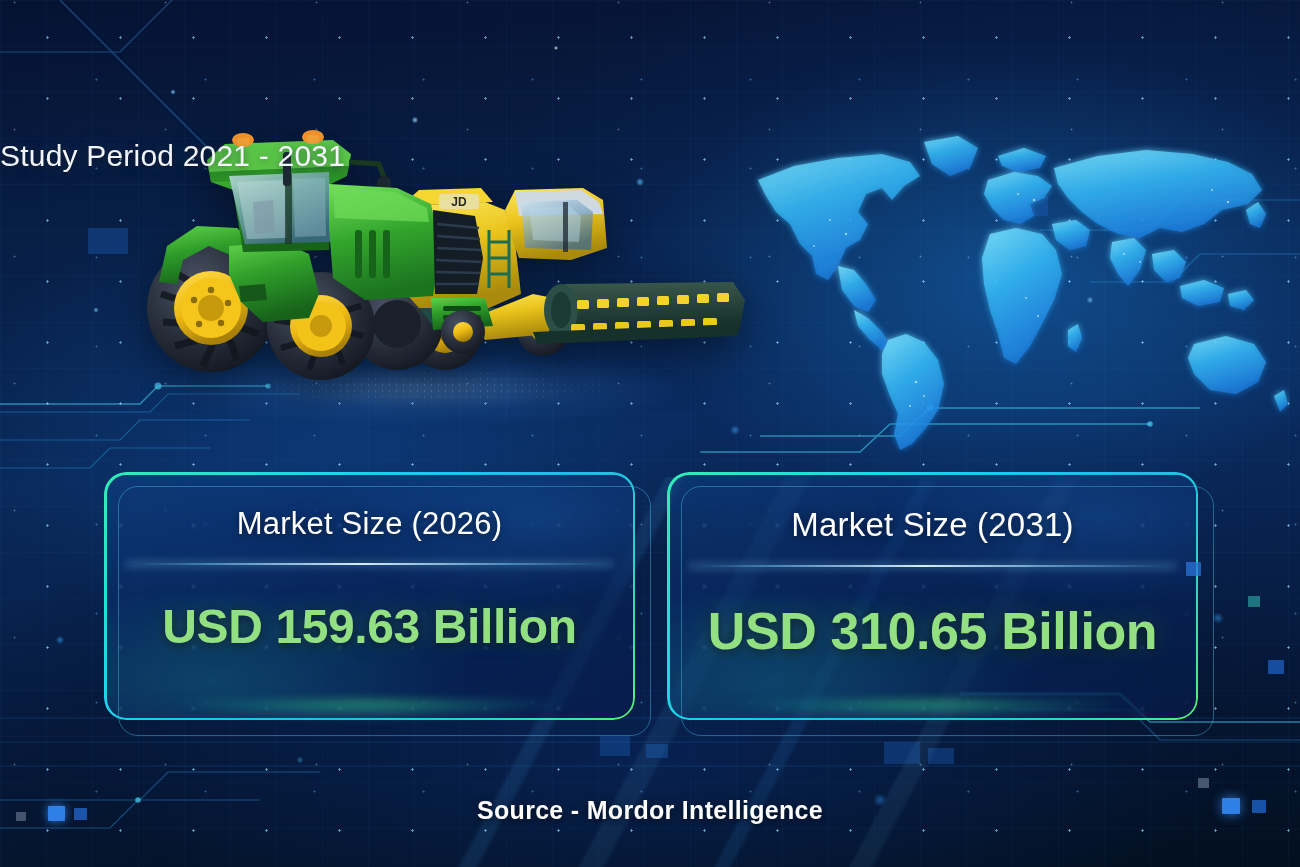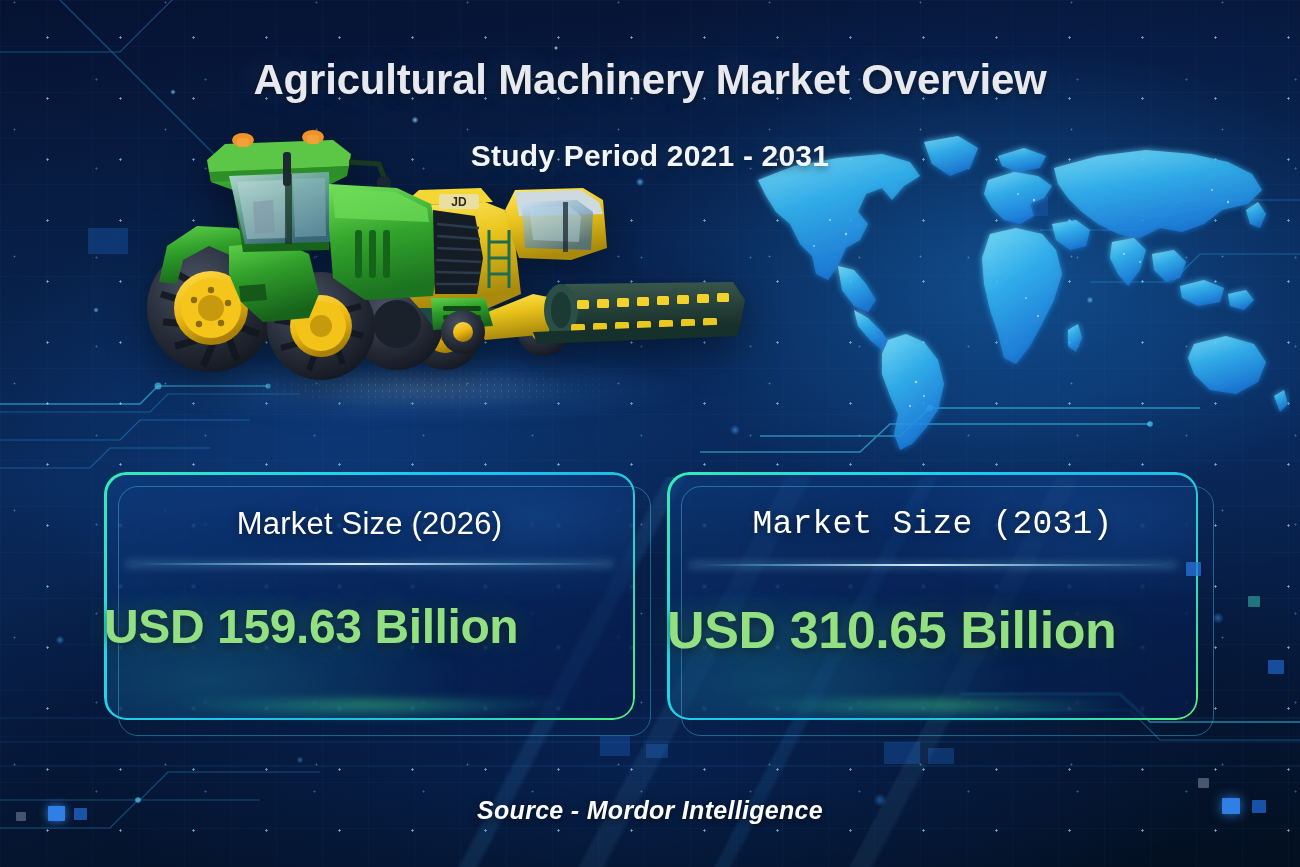--- a/index.html
+++ b/index.html
@@ -109,23 +109,23 @@
     position: absolute; left: 0; right: 0; top: 56px;
     text-align: center;
     font-size: 42px;
     font-weight: 700;
     letter-spacing: -0.2px;
     color: #e7e9ee;
     text-shadow: 0 2px 10px rgba(0,0,0,0.62), 0 0 26px rgba(110,180,255,0.22);
   }
   .subhead {
     position: absolute; left: 0; right: 0; top: 139px;
-    text-align: center;
+    text-align: left;
     font-size: 30px;
-    font-weight: 700;
+    font-weight: 400;
     color: #f2f5f9;
     letter-spacing: 0.2px;
     text-shadow: 0 2px 9px rgba(0,0,0,0.55), 0 0 18px rgba(120,195,255,0.25);
   }
 
   
   .vehicles { position: absolute; left: 133px; top: 118px; width: 680px; height: 275px; }
   .vehicles svg { width: 100%; height: 100%; display: block; filter: drop-shadow(0 12px 22px rgba(0,0,0,0.45)); }
 
   
@@ -207,40 +207,40 @@
     height: 2px;
     background: linear-gradient(90deg,
       rgba(90,190,255,0.10) 0%, rgba(120,210,255,0.55) 18%,
       rgba(225,248,255,0.95) 48%, rgba(130,215,255,0.55) 78%,
       rgba(90,190,255,0.12) 100%);
     box-shadow: 0 0 9px rgba(150,225,255,0.75);
   }
   .card-value {
     position: relative;
     z-index: 2;
+    text-align: center;
     padding-top: 34px;
     font-size: 48px;
     font-weight: 700;
     color: #93e082;
     letter-spacing: -0.4px;
     text-shadow: 0 2px 12px rgba(0,0,0,0.55), 0 0 24px rgba(120,230,120,0.28);
   }
-  .card--right .card-label { font-size: 33px; font-family: Liberation Mono, monospace; }
+  .card--right .card-label { font-size: 33px; }
   .card--right .card-value { font-size: 52px; }
 
   
   .source {
     position: absolute; left: 0; right: 0; top: 796px;
     text-align: center;
     font-size: 25px;
     font-weight: 700;
     color: #fdfdfe;
     letter-spacing: 0.3px;
     text-shadow: 0 2px 9px rgba(0,0,0,0.6);
-    font-style: italic;
   }
 
   
   .chips { position: absolute; inset: 0; }
   .chip { position: absolute; border-radius: 1px; }
 </style>
 </head>
 <body>
 
 <div class="stage">
@@ -567,21 +567,20 @@
           <rect x="310" y="188" width="38" height="5" rx="2"></rect>
           <rect x="310" y="197" width="38" height="5" rx="2"></rect>
         </g>
 
         <circle cx="330" cy="214" r="22" fill="url(#tyreG)"></circle>
         <circle cx="330" cy="214" r="10" fill="url(#rimY)"></circle>
       </g>
     </svg>
   </div>
 
-  <div class="headline">Agricultural Machinery Market Overview</div>
   <div class="subhead">Study Period 2021 - 2031</div>
 
   <div class="cards">
 
     <div class="card card--left">
       <div class="card-rim"></div>
       <div class="card-inner-glow"></div>
       <div class="card-label">Market Size (2026)</div>
       <div class="card-divider"></div>
       <div class="card-value">USD 159.63 Billion</div>

